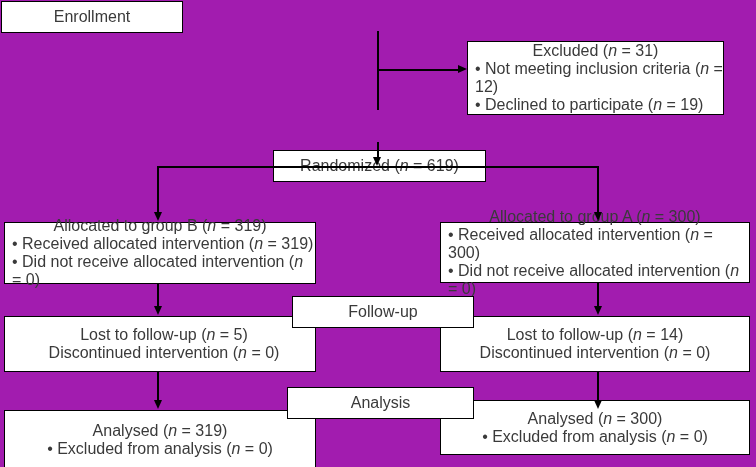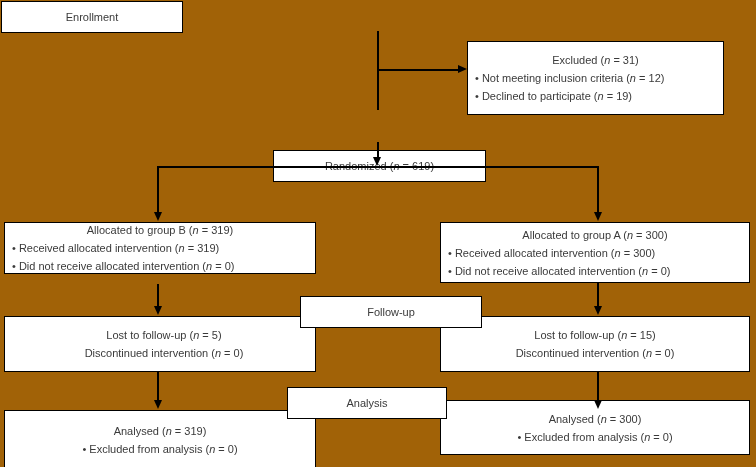--- a/index.html
+++ b/index.html
@@ -1,22 +1,22 @@
 <!DOCTYPE html>
 <html><head>
 <meta charset="utf-8">
 <style>
   html, body { margin: 0; padding: 0; background: #ffffff; }
   .canvas {
     position: relative;
     width: 756px;
     height: 467px;
-    background: #a16207;
+    background: #a21caf;
     font-family: "Liberation Sans", sans-serif;
-    font-size: 11px;
+    font-size: 16px;
     color: #3a3a3a;
     overflow: hidden;
   }
   .box {
     position: absolute;
     box-sizing: border-box;
     border: 1.5px solid #000000;
     background: #ffffff;
     display: flex;
     flex-direction: column;
@@ -36,26 +36,26 @@
   .ah { position: absolute; width: 0; height: 0; z-index: 2; }
   .ah.down  { border-left: 4.5px solid transparent; border-right: 4.5px solid transparent; border-top: 9px solid #000000; }
   .ah.right { border-top: 4.5px solid transparent; border-bottom: 4.5px solid transparent; border-left: 9px solid #000000; }
 
   
   #b-enrollment { left: 1px;   top: 1px;   width: 182px; height: 32px; }
   #b-assessed   { left: 273px; top: 2px;   width: 210px; height: 29px; }
   #b-excluded   { left: 467px; top: 41px;  width: 257px; height: 74px; }
   #b-randomized { left: 273px; top: 110px; width: 213px; height: 32px; margin-top: 40px; }
   #b-allocation { left: 288px; top: 203px; width: 182px; height: 30px; }
-  #b-alloc-b    { left: 4px;   top: 222px; width: 312px; height: 52px; }
+  #b-alloc-b    { left: 4px;   top: 222px; width: 312px; height: 62px; }
   #b-alloc-a    { left: 440px; top: 222px; width: 310px; height: 61px; }
-  #b-followup   { left: 300px; top: 296px; width: 182px; height: 32px; }
+  #b-followup   { left: 292px; top: 296px; width: 182px; height: 32px; }
   #b-lost-b     { left: 4px;   top: 316px; width: 312px; height: 56px; padding-left: 8px; }
   #b-lost-a     { left: 440px; top: 316px; width: 310px; height: 56px; }
-  #b-analysis   { left: 287px; top: 387px; width: 160px; height: 32px; }
+  #b-analysis   { left: 287px; top: 387px; width: 187px; height: 32px; }
   #b-anal-b     { left: 4px;   top: 410px; width: 312px; height: 59px; }
   #b-anal-a     { left: 440px; top: 400px; width: 310px; height: 55px; }
 
   
   #v-assessed-randomized { left: 377px; top: 31px;  height: 79px; }
   #h-excluded            { left: 378px; top: 69px;  width: 82px;  }
   #ah-excluded           { left: 458px; top: 65px;  }
   #v-randomized-split    { left: 377px; top: 142px; height: 16px; }
   #ah-randomized-split   { left: 373px; top: 157px; }
   #h-split               { left: 158px; top: 166px; width: 441px; }
@@ -108,21 +108,21 @@
   <div class="box stage" id="b-followup">
     <div class="line center">Follow-up</div>
   </div>
 
   <div class="box side" id="b-lost-b">
       <div class="line center"><span>Lost to follow-up (</span><i>n</i><span> = 5)</span></div>
       <div class="line center"><span>Discontinued intervention (</span><i>n</i><span> = 0)</span></div>
     </div>
 
   <div class="box side" id="b-lost-a">
-      <div class="line center"><span>Lost to follow-up (</span><i>n</i><span> = 15)</span></div>
+      <div class="line center"><span>Lost to follow-up (</span><i>n</i><span> = 14)</span></div>
       <div class="line center"><span>Discontinued intervention (</span><i>n</i><span> = 0)</span></div>
     </div>
 
   <div class="box stage" id="b-analysis">
     <div class="line center">Analysis</div>
   </div>
 
   <div class="box side" id="b-anal-b">
       <div class="line center"><span>Analysed (</span><i>n</i><span> = 319)</span></div>
       <div class="line center"><span>• Excluded from analysis (</span><i>n</i><span> = 0)</span></div>

